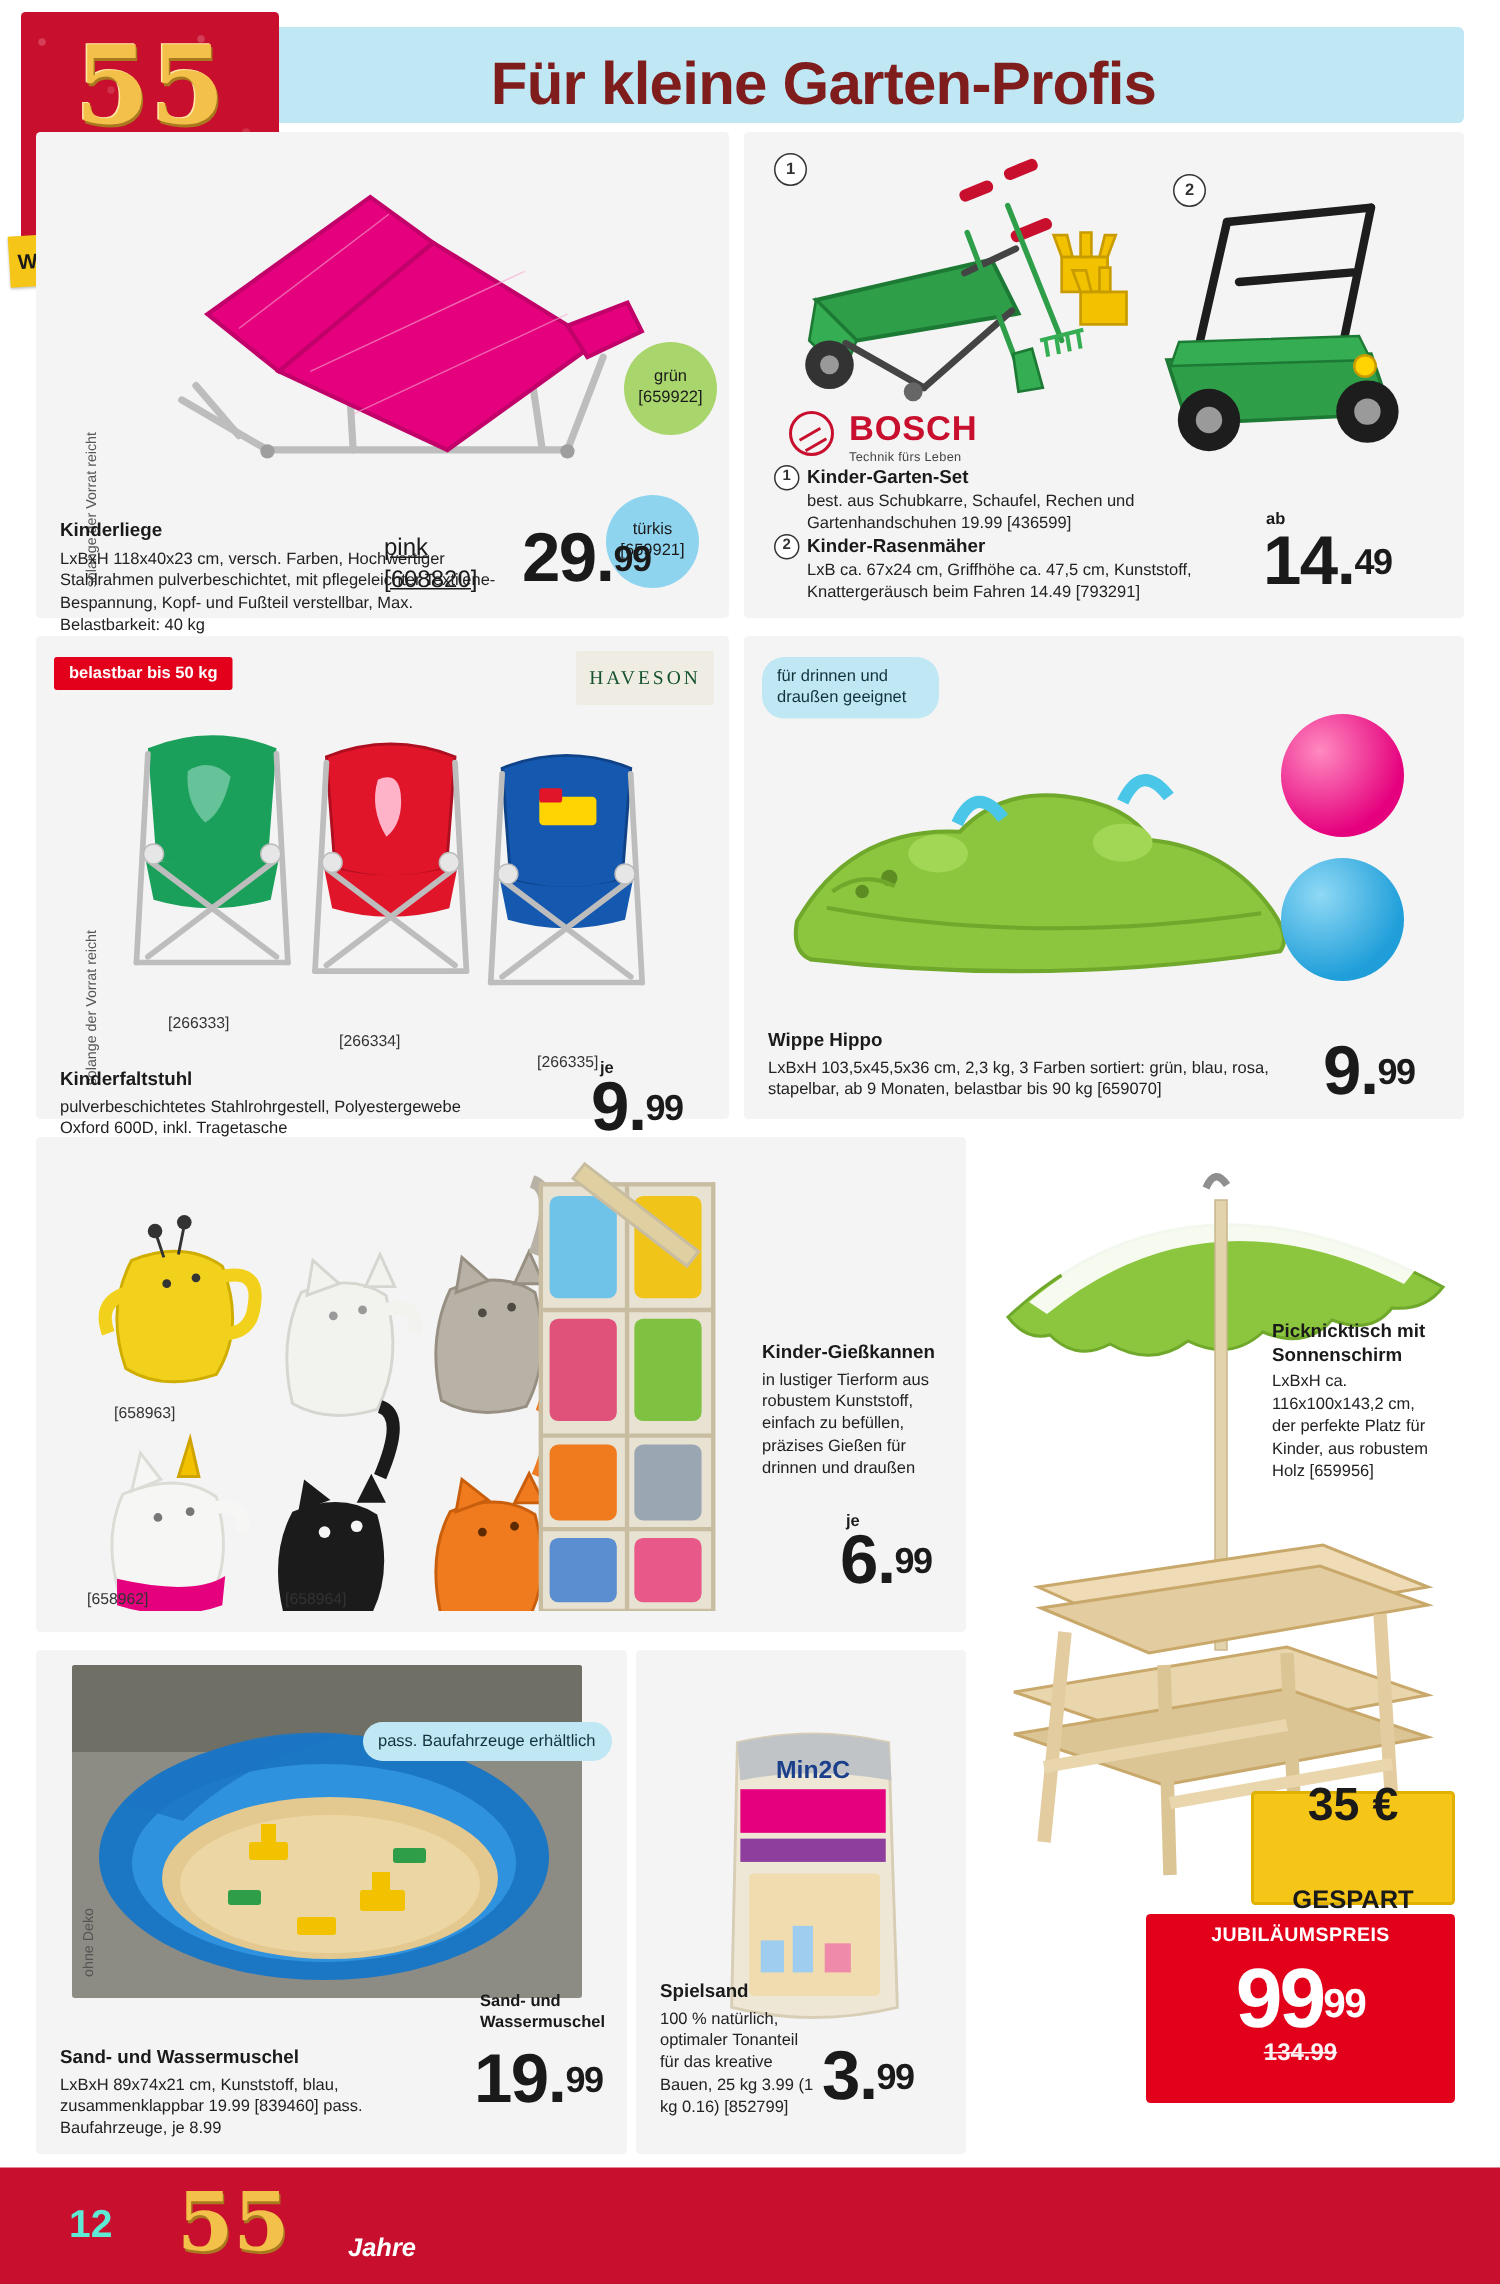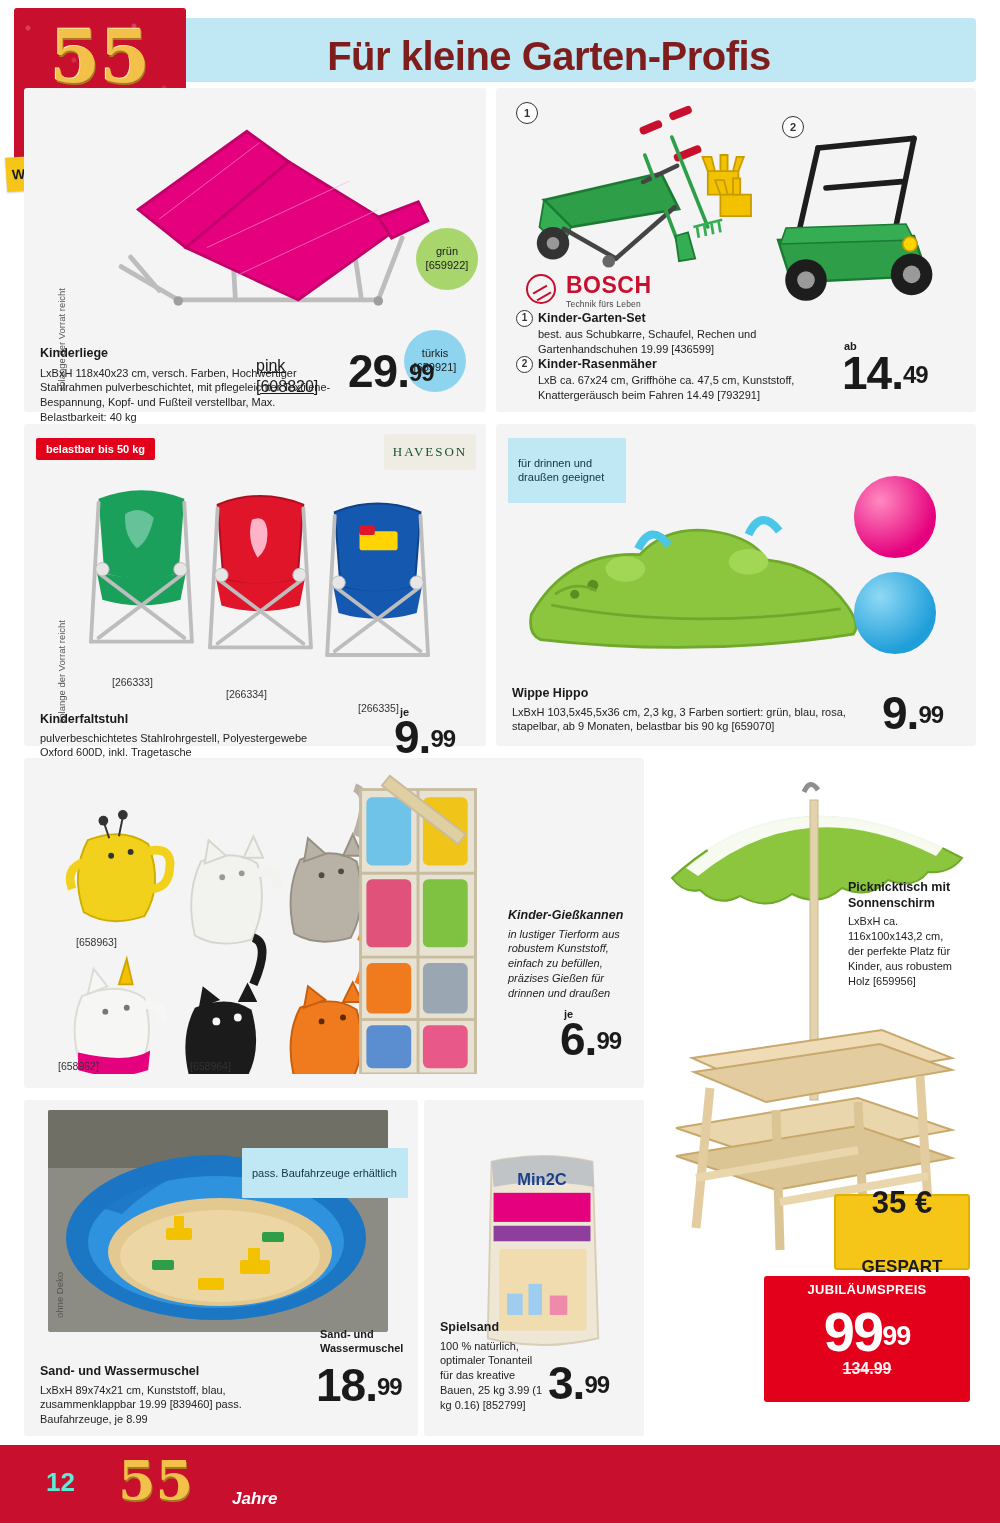--- a/index.html
+++ b/index.html
@@ -74,21 +74,21 @@
   .price .dot { font-size:46px; }
   .price .cents { font-size:24px; vertical-align:super; }
   .price-lbl { font-size:11px; font-weight:bold; }
 
   .badge-red {
     display:inline-block; background:#e2001a; color:#fff;
     font-size:11px; font-weight:bold; padding:5px 10px; border-radius:2px;
   }
   .bubble {
     display:inline-block; background:#bfe7f4; color:#12323c;
-    font-size:11px; line-height:1.3; padding:18px 10px; border-radius:1px;
+    font-size:11px; line-height:1.3; padding:6px 10px; border-radius:15px;
   }
   .vertical-note {
     position:absolute; font-size:9.5px; color:#555;
     writing-mode:vertical-rl; transform:rotate(180deg);
     white-space:nowrap;
   }
   .circle-lbl {
     position:absolute; border-radius:50%;
     display:flex; flex-direction:column; align-items:center; justify-content:center;
     font-size:11px; color:#1a1a1a; text-align:center; line-height:1.25;
@@ -499,21 +499,21 @@
           <rect x="64" y="256" width="46" height="44" rx="6" fill="#e8598a"></rect>
         </g>
         <path d="M30 0 L108 60 L100 70 L22 10 Z" fill="#e0cfa0" stroke="#c8bda0" stroke-width="2"></path>
       </g>
     </svg>
 
     <div class="artnr" style="position:absolute; left:52px; top:178px;">[658963]</div>
     <div class="artnr" style="position:absolute; left:34px; top:302px;">[658962]</div>
     <div class="artnr" style="position:absolute; left:166px; top:302px;">[658964]</div>
 
-    <div style="position:absolute; left:484px; top:150px; width:126px;font-style:italic;">
+    <div style="position:absolute; left:484px; top:136px; width:126px;">
       <div class="prod-title">Kinder-Gießkannen</div>
       <div class="prod-desc" style="margin-top:3px;">in lustiger Tierform aus robustem Kunststoff, einfach zu befüllen, präzises Gießen für drinnen und draußen</div>
     </div>
 
     <div style="position:absolute; left:540px; top:250px;">
       <div class="price-lbl">je</div>
       <div class="price" style="margin-top:-8px; margin-left:-4px;">
         <span class="int">6</span><span class="dot">.</span><span class="cents">99</span>
       </div>
     </div>
@@ -596,21 +596,21 @@
     <div class="vertical-note" style="left:30px; top:172px;">ohne Deko</div>
 
     <div style="position:absolute; left:16px; top:264px; width:268px;">
       <div class="prod-title">Sand- und Wassermuschel</div>
       <div class="prod-desc" style="margin-top:3px;">LxBxH 89x74x21 cm, Kunststoff, blau, zusammenklappbar 19.99 [839460] pass. Baufahrzeuge, je 8.99</div>
     </div>
 
     <div style="position:absolute; left:296px; top:228px; width:96px; text-align:left;">
       <div style="font-size:11px; font-weight:bold; line-height:1.25;">Sand- und Wassermuschel</div>
       <div class="price" style="margin-top:2px; margin-left:-4px;">
-        <span class="int">18</span><span class="dot">.</span><span class="cents">99</span>
+        <span class="int">19</span><span class="dot">.</span><span class="cents">99</span>
       </div>
     </div>
   </div>
 
   <div class="panel bg-grey" style="left:424px; top:1100px; width:220px; height:336px;">
 
     <svg viewBox="0 0 130 210" style="position:absolute; left:56px; top:48px; width:126px; height:204px;">
       <path d="M12 14 q52 -12 104 0 l6 182 q-58 14 -114 0 z" fill="#efe7d6" stroke="#d8cdb5" stroke-width="2"></path>
       <path d="M12 14 q52 -12 104 0 l2 26 q-54 -10 -104 0 z" fill="#c0c4c7"></path>
       <rect x="14" y="46" width="100" height="30" fill="#e5007d"></rect>

